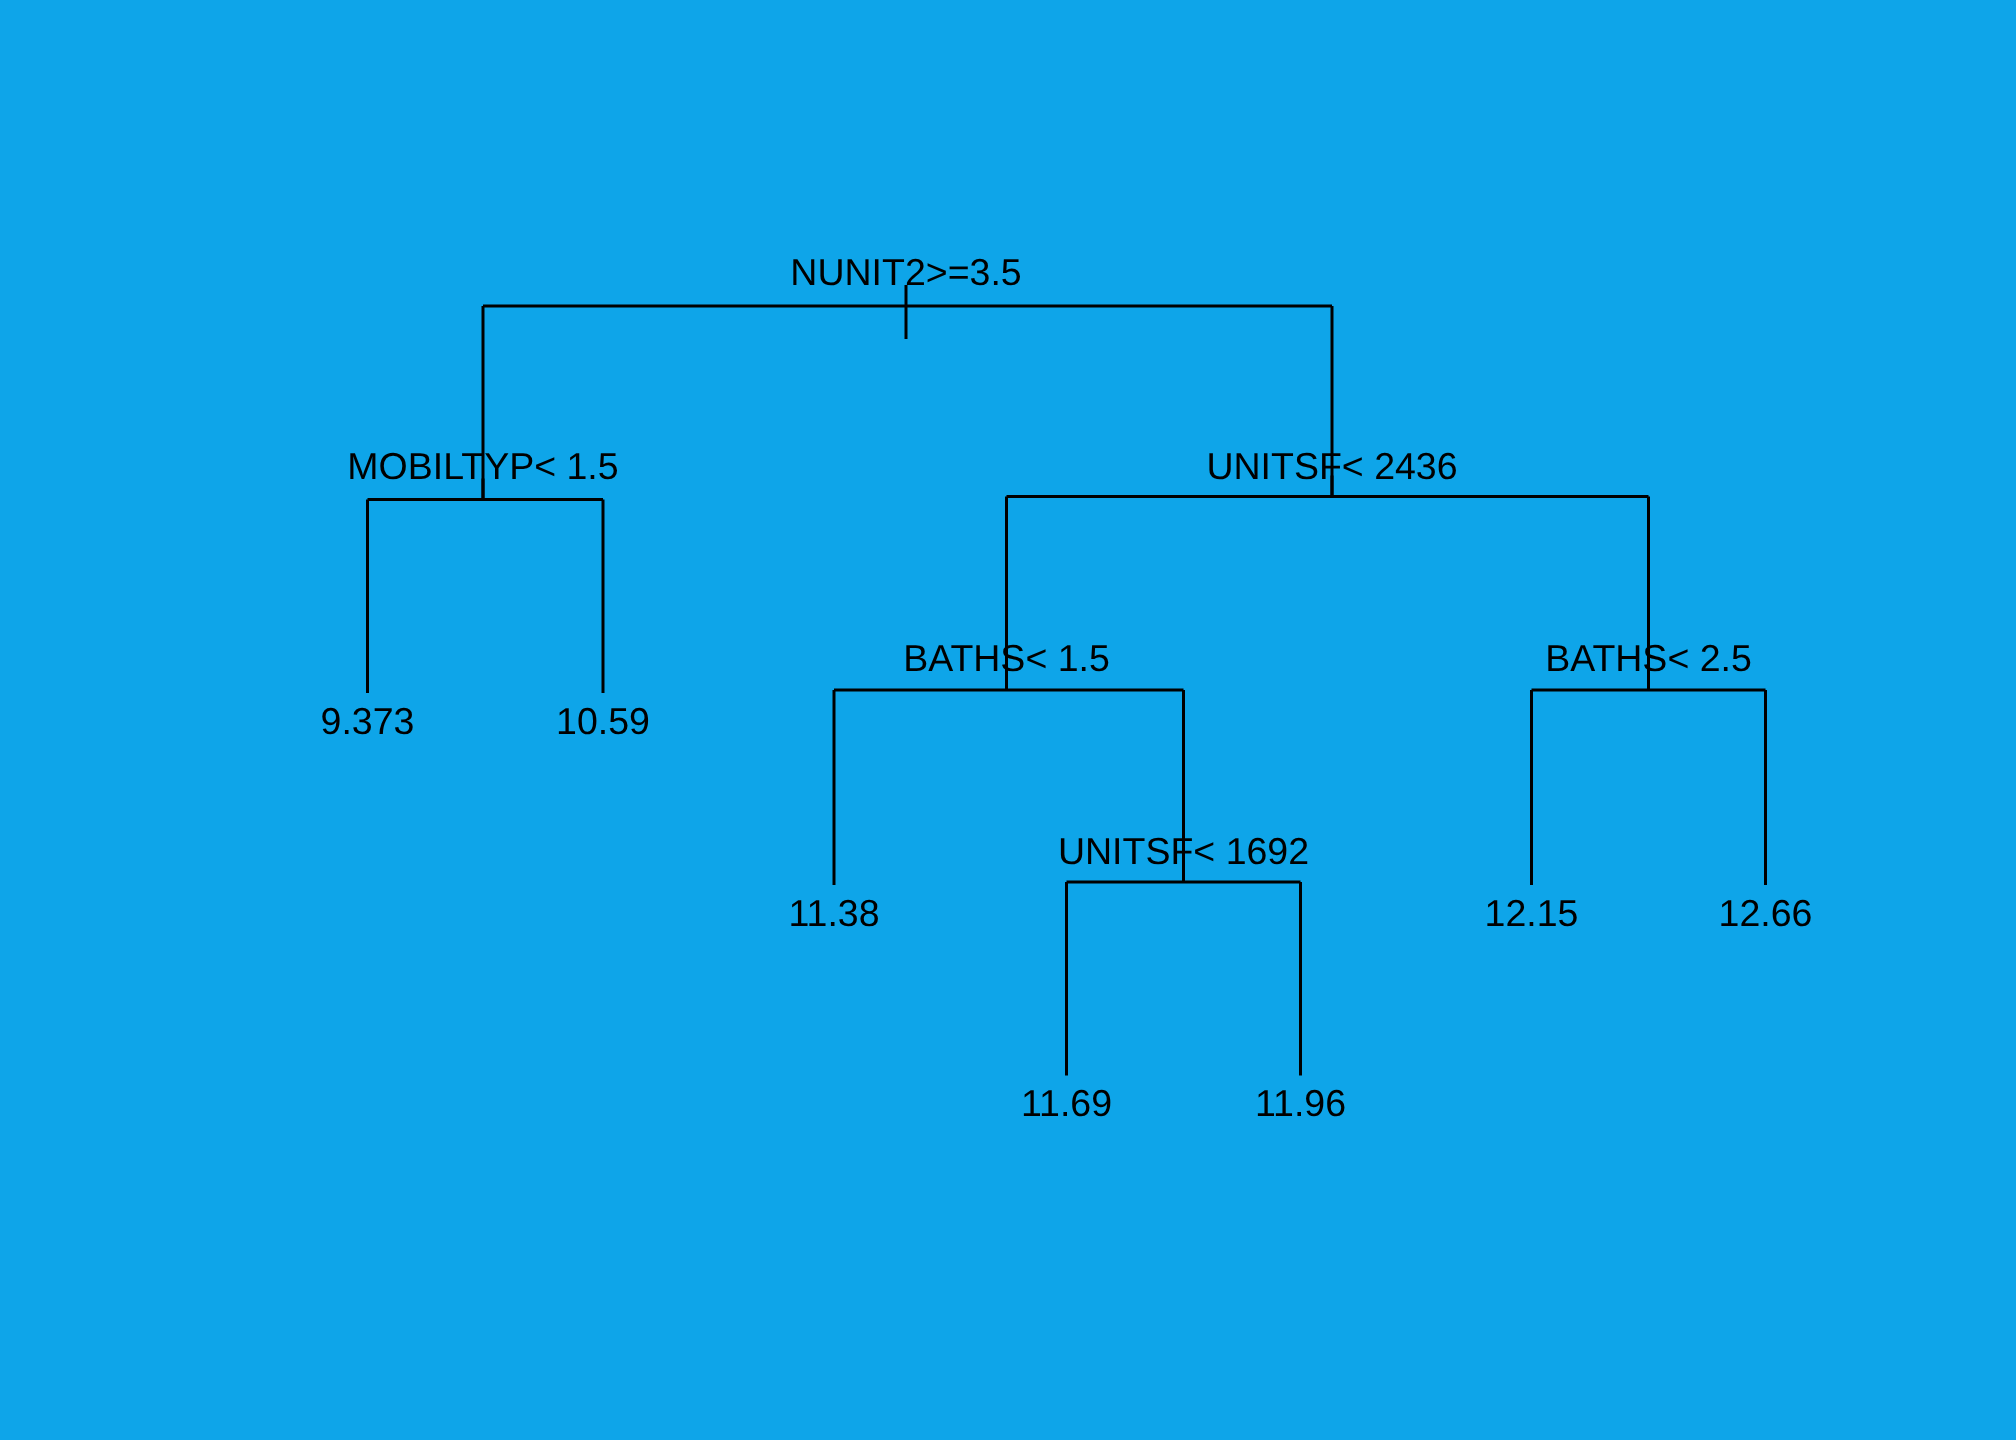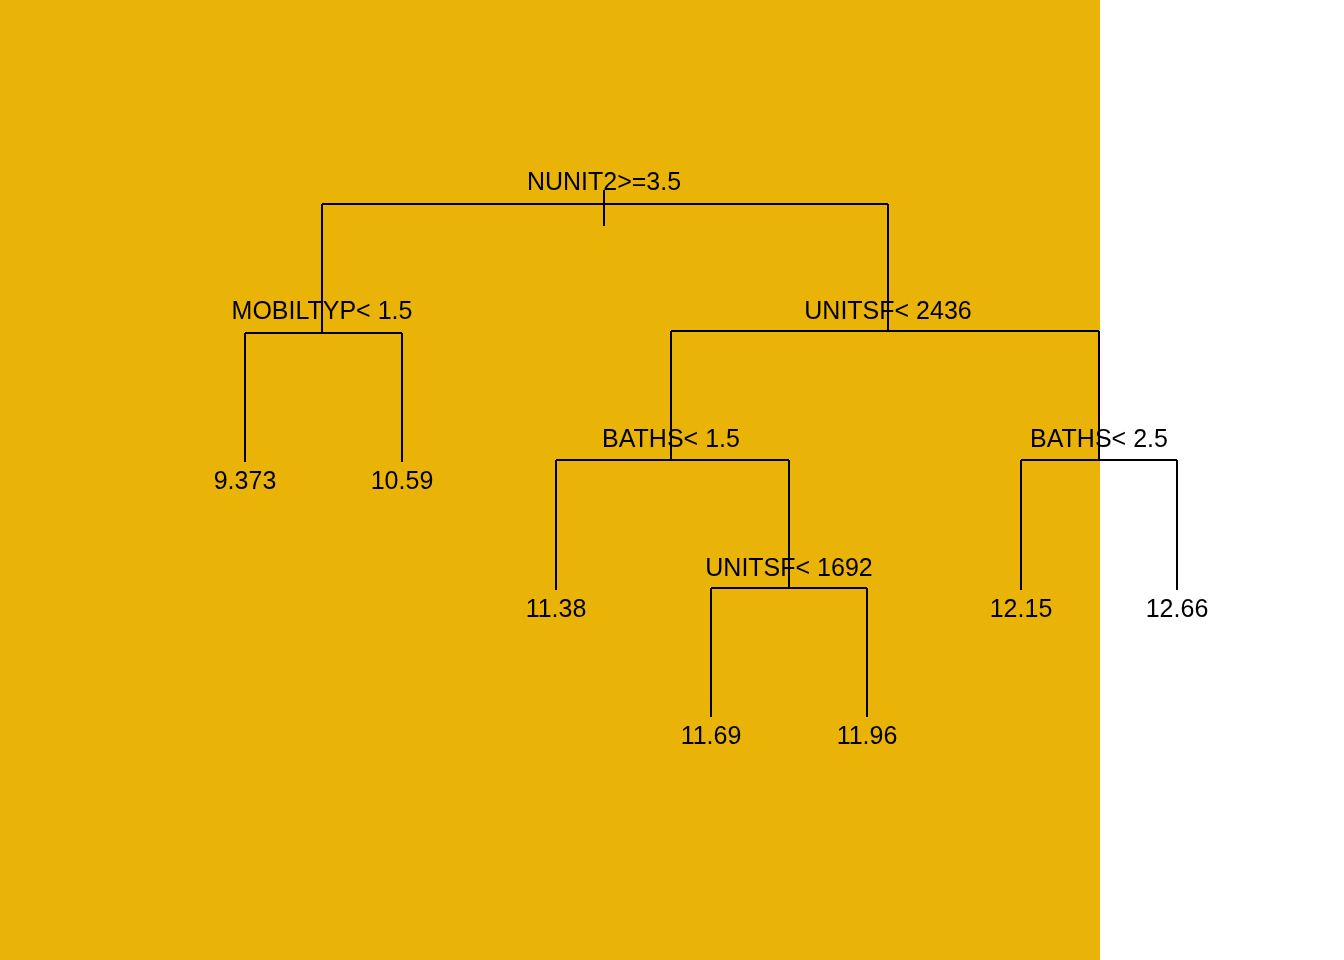--- a/index.html
+++ b/index.html
@@ -9,23 +9,23 @@
     background: #ffffff;
   }
   body {
     width: 1344px;
     height: 960px;
     font-family: "Liberation Sans", sans-serif;
     overflow: hidden;
   }
   #tree-figure {
     position: relative;
-    width: 1100px;
+    width: 1344px;
     height: 960px;
-    background: #eab308;
+    background: #0ea5e9;
   }
   #tree-svg {
     display: block;
     width: 1344px;
     height: 960px;
   }
   .branch-line {
     stroke: #000000;
     stroke-width: 2;
     stroke-linecap: butt;

